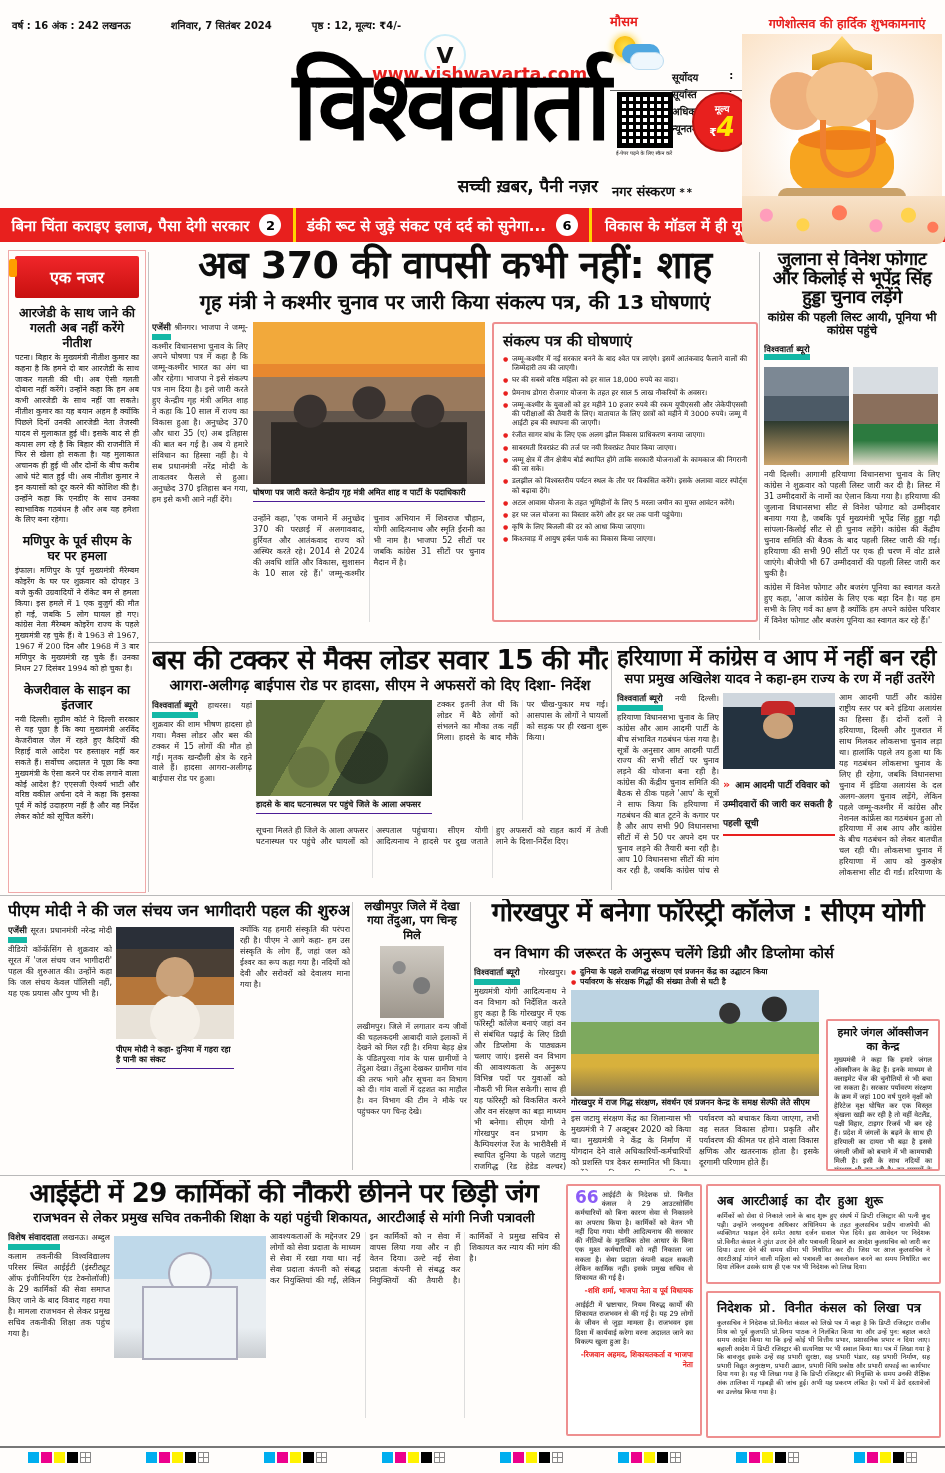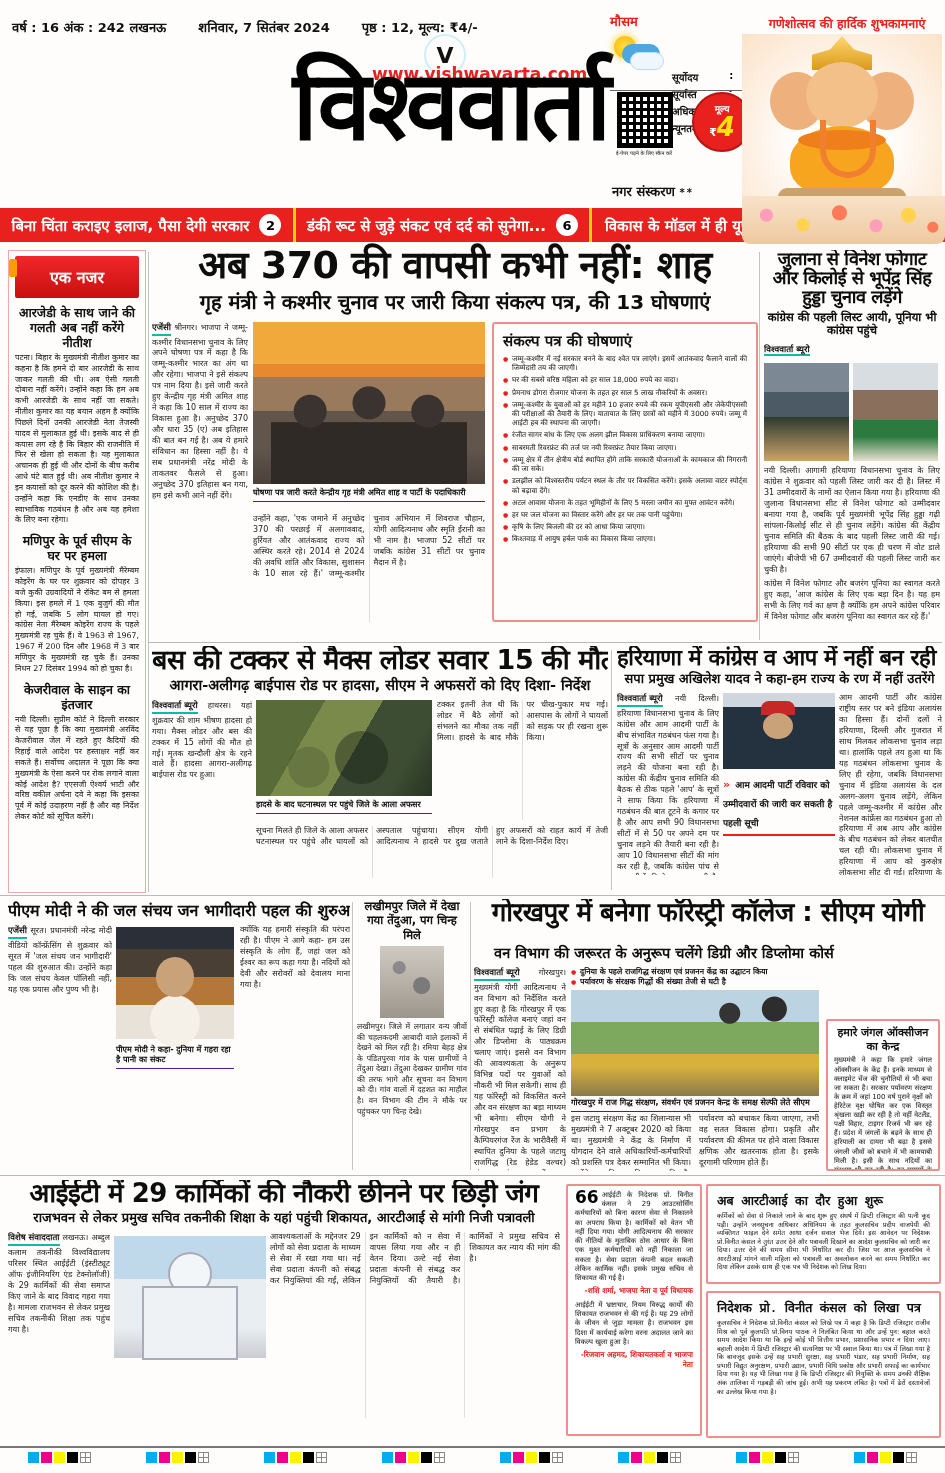--- a/index.html
+++ b/index.html
@@ -4,26 +4,26 @@
 <style>
   html,body{margin:0;padding:0;background:#e9e9e9;}
   .page{position:relative;width:945px;height:1473px;margin:0 auto;background:#fffdfb;
         font-family:"DejaVu Sans","Liberation Sans",sans-serif;color:#111;overflow:hidden;}
   .abs{position:absolute;}
   .nowrap{white-space:nowrap;}
   .center{text-align:center;}
   .hl{font-weight:900;color:#0d0d0d;letter-spacing:-0.5px;line-height:1.05;}
   .sub{font-weight:700;color:#0d0d0d;line-height:1.15;}
   .body-txt{font-size:8px;line-height:1.37;text-align:justify;color:#1b1b1b;}
-  .byline{font-weight:700;font-size:8.5px;border-bottom:2px solid #14b8a6;display:inline-block;margin-bottom:2px;}
+  .byline{font-weight:700;font-size:8.5px;border-bottom:6px solid #14b8a6;display:inline-block;margin-bottom:2px;}
   .caption{font-size:8px;font-weight:700;color:#111;border-bottom:1px solid #4c1d95;padding:2px 0 3px;line-height:1.25;}
   .vrule{width:1px;background:#c3c3c3;}
   .hrule{height:1px;background:#b9b9b9;}
   
-  .meta-bar{left:12px;top:18px;font-size:13px;font-weight:700;display:flex;gap:32px;}
+  .meta-bar{left:12px;top:18px;font-size:10px;font-weight:700;display:flex;gap:40px;}
   
   .logo{left:424px;top:34px;width:38px;height:38px;border-radius:50%;
         background:radial-gradient(circle at 35% 35%,#bfe9f7 0 30%,#57b a 0),radial-gradient(circle at 60% 60%,#2e9e4f 0 45%,#2b7fc2 60%,#bfe9f7 100%);
         border:2px solid #cfeef8;display:flex;align-items:center;justify-content:center;
         color:#111;font-weight:900;font-size:22px;}
   .website{left:372px;top:64px;color:#e8201e;font-weight:800;font-size:17px;}
   .np-title{left:18px;top:50px;width:590px;text-align:right;font-size:96px;font-weight:900;
             letter-spacing:-3px;line-height:1.18;color:#000;}
   .tagline{left:318px;top:174px;width:280px;text-align:right;font-size:17px;font-weight:800;}
   
@@ -197,21 +197,21 @@
   .iet-col1{position:absolute;left:0;top:0;width:102px;height:186px;overflow:hidden;}
   .iet-photo{position:absolute;left:106px;top:4px;width:152px;height:122px;
      background:linear-gradient(#bfd9ea 0 35%,#e9eef2 35% 75%,#c9cdd1 100%);}
   .iet-photo::before{content:"";position:absolute;left:56px;top:18px;width:40px;height:40px;border-radius:50%;background:#f3f6f8;box-shadow:0 0 0 2px #aab;}
   .iet-photo::after{content:"";position:absolute;left:30px;top:52px;width:92px;height:70px;background:#eef2f5;box-shadow:0 0 0 2px #aab;}
   .iet-cols{position:absolute;left:262px;top:0;width:290px;height:186px;column-count:3;column-gap:9px;
             column-rule:1px solid #ddd;overflow:hidden;}
   
   .quote-box{left:566px;top:1184px;width:136px;height:252px;border:2px solid #ee8f8f;border-radius:2px;
              box-sizing:border-box;padding:5px 7px;overflow:hidden;background:#fff;}
-  .qmark{color:#000000;font-weight:900;font-size:17px;line-height:0.8;float:left;margin-right:3px;}
+  .qmark{color:#8b5cf6;font-weight:900;font-size:17px;line-height:0.8;float:left;margin-right:3px;}
   .quote-box p{margin:0 0 3px;font-size:7px;line-height:1.32;text-align:justify;}
   .q-attr{color:#e8201e;font-weight:800;font-size:7.4px;text-align:right;line-height:1.3;margin-bottom:5px;}
   
   .side-box{border:2px solid #ee8f8f;border-radius:2px;box-sizing:border-box;padding:6px 9px;overflow:hidden;background:#fff;}
   .rti-box{left:706px;top:1184px;width:235px;height:100px;}
   .letter-box{left:706px;top:1291px;width:235px;height:147px;}
   .side-box h4{margin:0 0 3px;font-size:12.5px;font-weight:900;font-family:Liberation Mono, monospace;}
   .side-box p{margin:0;font-size:6.6px;line-height:1.3;text-align:justify;}
   
   .press-rule{left:0;top:1446px;width:945px;height:2px;background:#777;}
@@ -231,20 +231,21 @@
     <span>वर्ष : 16 अंक : 242 लखनऊ</span>
     <span>शनिवार, 7 सितंबर 2024</span>
     <span>पृष्ठ : 12, मूल्य: ₹4/-</span>
   </div>
 
   <div class="abs logo">
     <span>V</span>
   </div>
   <div class="abs website nowrap">www.vishwavarta.com</div>
   <div class="abs np-title nowrap">विश्ववार्ता</div>
+  <div class="abs tagline nowrap">सच्ची ख़बर, पैनी नज़र</div>
 
   <div class="abs weather">
     <div class="w-title">मौसम</div>
     <div class="w-icon">
       <div class="w-sun"></div>
         <div class="w-cloud1"></div>
         <div class="w-cloud2"></div>
     </div>
     <div class="w-rows">
       <div class="w-row">

